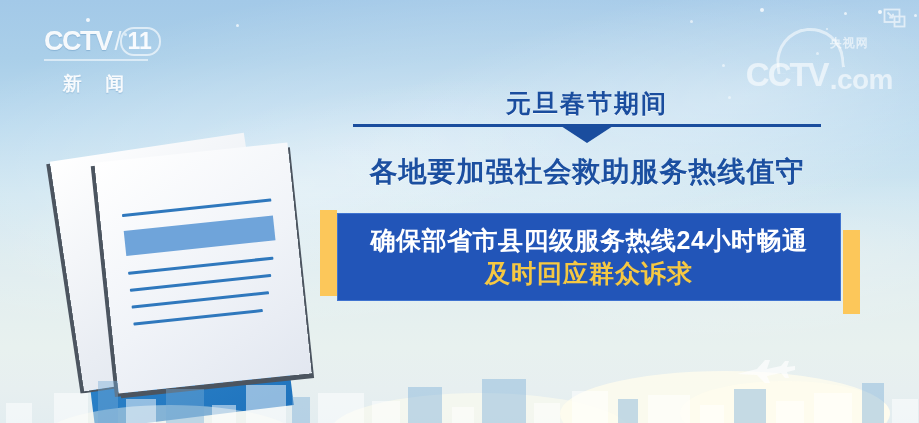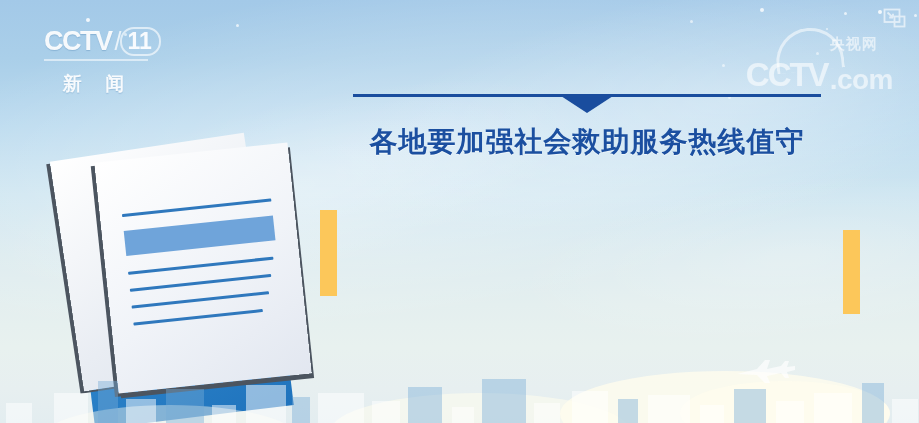--- a/index.html
+++ b/index.html
@@ -156,21 +156,21 @@
     letter-spacing: -2px;
     color: rgba(255,255,255,0.95);
     line-height: 30px;
   }
   #cctv-watermark .wm-right {
     display: flex;
     flex-direction: column;
     margin-left: 2px;
   }
   #cctv-watermark .wm-cn {
-    font-size: 15px;
+    font-size: 12px;
     font-weight: bold;
     color: rgba(255,255,255,0.95);
     letter-spacing: 1px;
     line-height: 15px;
   }
   #cctv-watermark .wm-com {
     font-size: 28px;
     font-weight: bold;
     color: rgba(255,255,255,0.95);
     letter-spacing: -0.5px;
@@ -383,30 +383,35 @@
         <div class="ln thick w1"></div>
         <div class="ln w2"></div>
         <div class="ln w3"></div>
         <div class="ln w4"></div>
         <div class="ln w5"></div>
       </div>
     </div>
   </div>
 
   <div id="headline-block">
+    <div id="kicker">元旦春节期间</div>
     <div id="divider-wrap">
       <div id="divider-line"></div>
       <div id="divider-arrow"></div>
     </div>
     <div id="subhead">各地要加强社会救助服务热线值守</div>
   </div>
 
   <div id="banner-wrap">
     <div class="accent-bar" id="accent-left"></div>
     <div class="accent-bar" id="accent-right"></div>
+    <div id="banner-box">
+      <div id="banner-line1">确保部省市县四级服务热线24小时畅通</div>
+      <div id="banner-line2">及时回应群众诉求</div>
+    </div>
   </div>
 
   <div class="cloudband" style="left:560px; bottom:-34px; width:330px; height:86px;"></div>
   <div class="cloudband" style="left:680px; bottom:-22px; width:210px; height:64px;"></div>
   <div class="cloudband" style="left:330px; bottom:-48px; width:300px; height:78px; opacity:.72;"></div>
   <div class="cloudband" style="left:40px;  bottom:-52px; width:260px; height:70px; opacity:.55;"></div>
 
   <svg class="plane" style="left:735px; top:358px; width:62px; height:26px;" viewBox="0 0 62 26">
     <path d="M2 16 L22 11 L30 2 L35 2 L32 11 L46 8 L50 3 L54 3 L52 9 L60 8 L60 12 L52 14 L54 20 L50 20 L46 15 L32 18 L35 25 L30 25 L22 17 Z" fill="#ffffff" opacity="0.95"></path>
   </svg>

